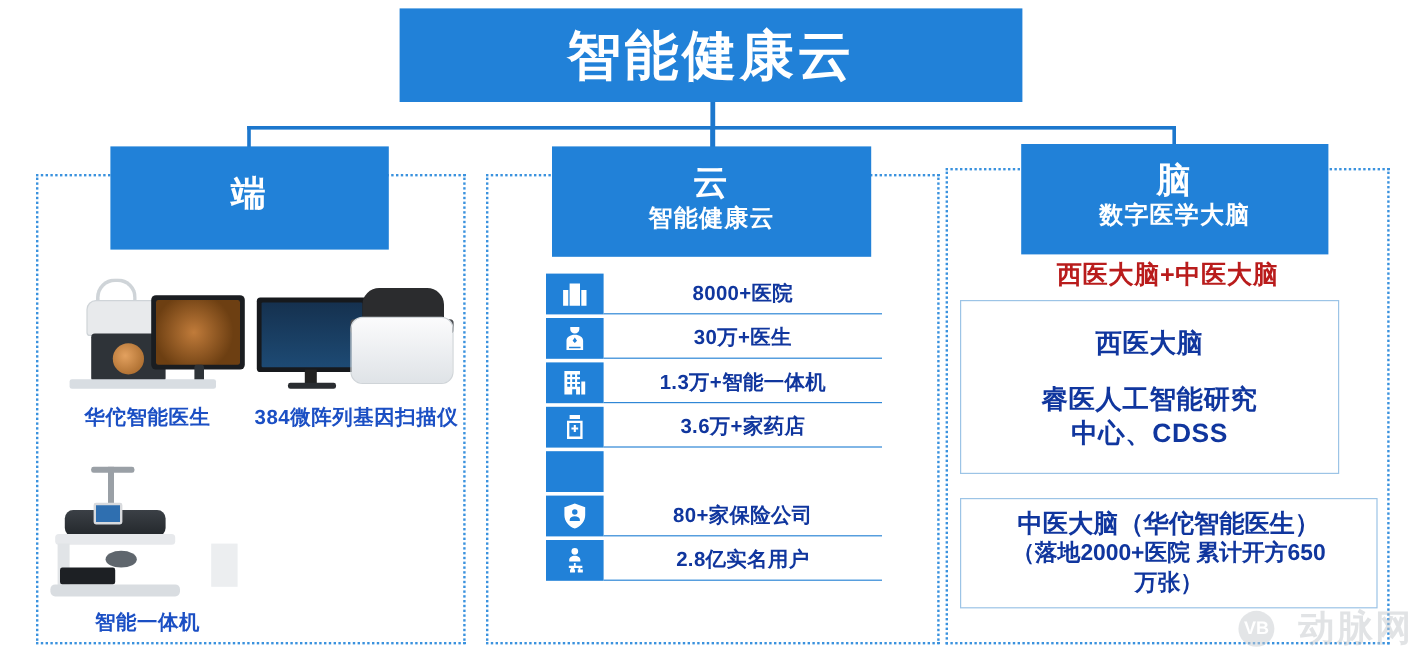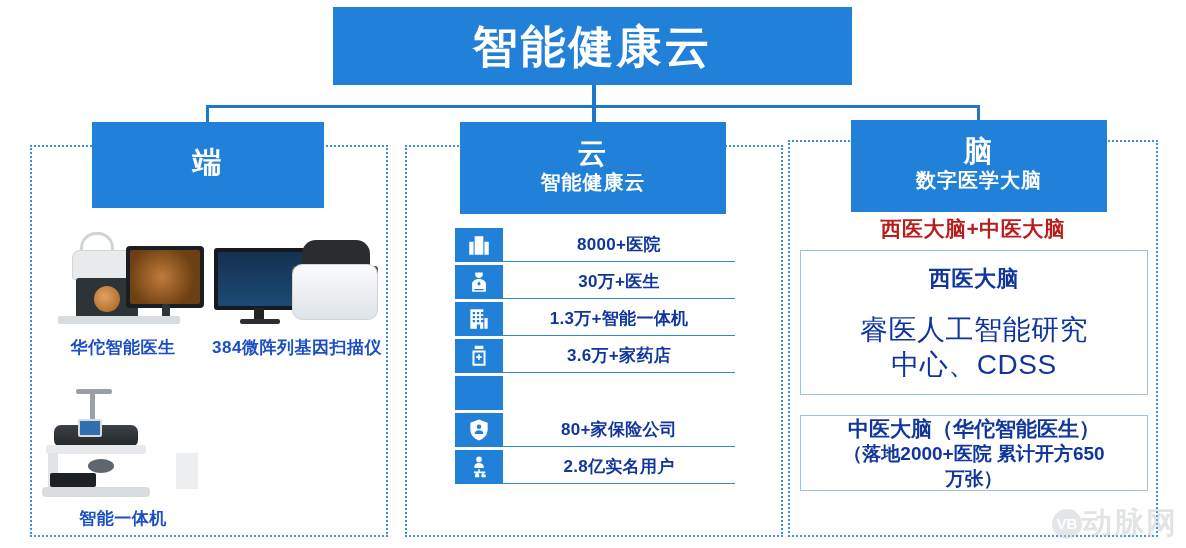--- a/index.html
+++ b/index.html
@@ -142,32 +142,32 @@
   .brain-sub {
     position:absolute; left:800px; top:215px; width:346px;
     text-align:center; color:#b91c1c; font-size:21px; font-weight:bold;
     letter-spacing:.5px;
   }
   .brain-box {
     position:absolute; border:1px solid #9cc4e6; background:#fff;
     display:flex; flex-direction:column; align-items:center; justify-content:center;
     text-align:center; color:#10369e;
   }
-  .brain-box-1 { left:800px; top:250px; width:348px; height:145px; }
-  .brain-box-2 { left:800px; top:415px; width:348px; height:76px; }
+  .brain-box-1 { left:800px; top:250px; width:316px; height:145px; }
+  .brain-box-2 { left:800px; top:415px; width:348px; height:92px; }
   .bb-title  { font-size:22px; font-weight:bold; letter-spacing:.5px; }
   .bb-gap    { height: 18px; }
-  .bb-line   { font-size:28px; font-weight:normal; line-height:1.25; letter-spacing:.5px; }
+  .bb-line   { font-size:22px; font-weight:bold; line-height:1.25; letter-spacing:.5px; }
   .bb-l1 { font-size:21px; font-weight:bold; line-height:1.3; }
   .bb-l2 { font-size:19px; font-weight:bold; line-height:1.3; }
 
   
   .watermark {
     position:absolute; right:8px; bottom:4px;
-    display:flex; align-items:center; gap:0; opacity:.5;
+    display:flex; align-items:center; gap:20px; opacity:.5;
   }
   .wm-badge {
     width:30px; height:30px; border-radius:50%; background:#c9cdd1;
     color:#fff; font-size:15px; font-weight:bold;
     display:flex; align-items:center; justify-content:center;
   }
   .wm-text { color:#c4c8cc; font-size:30px; font-weight:bold; letter-spacing:2px; }
 </style>
 </head>
 <body>

